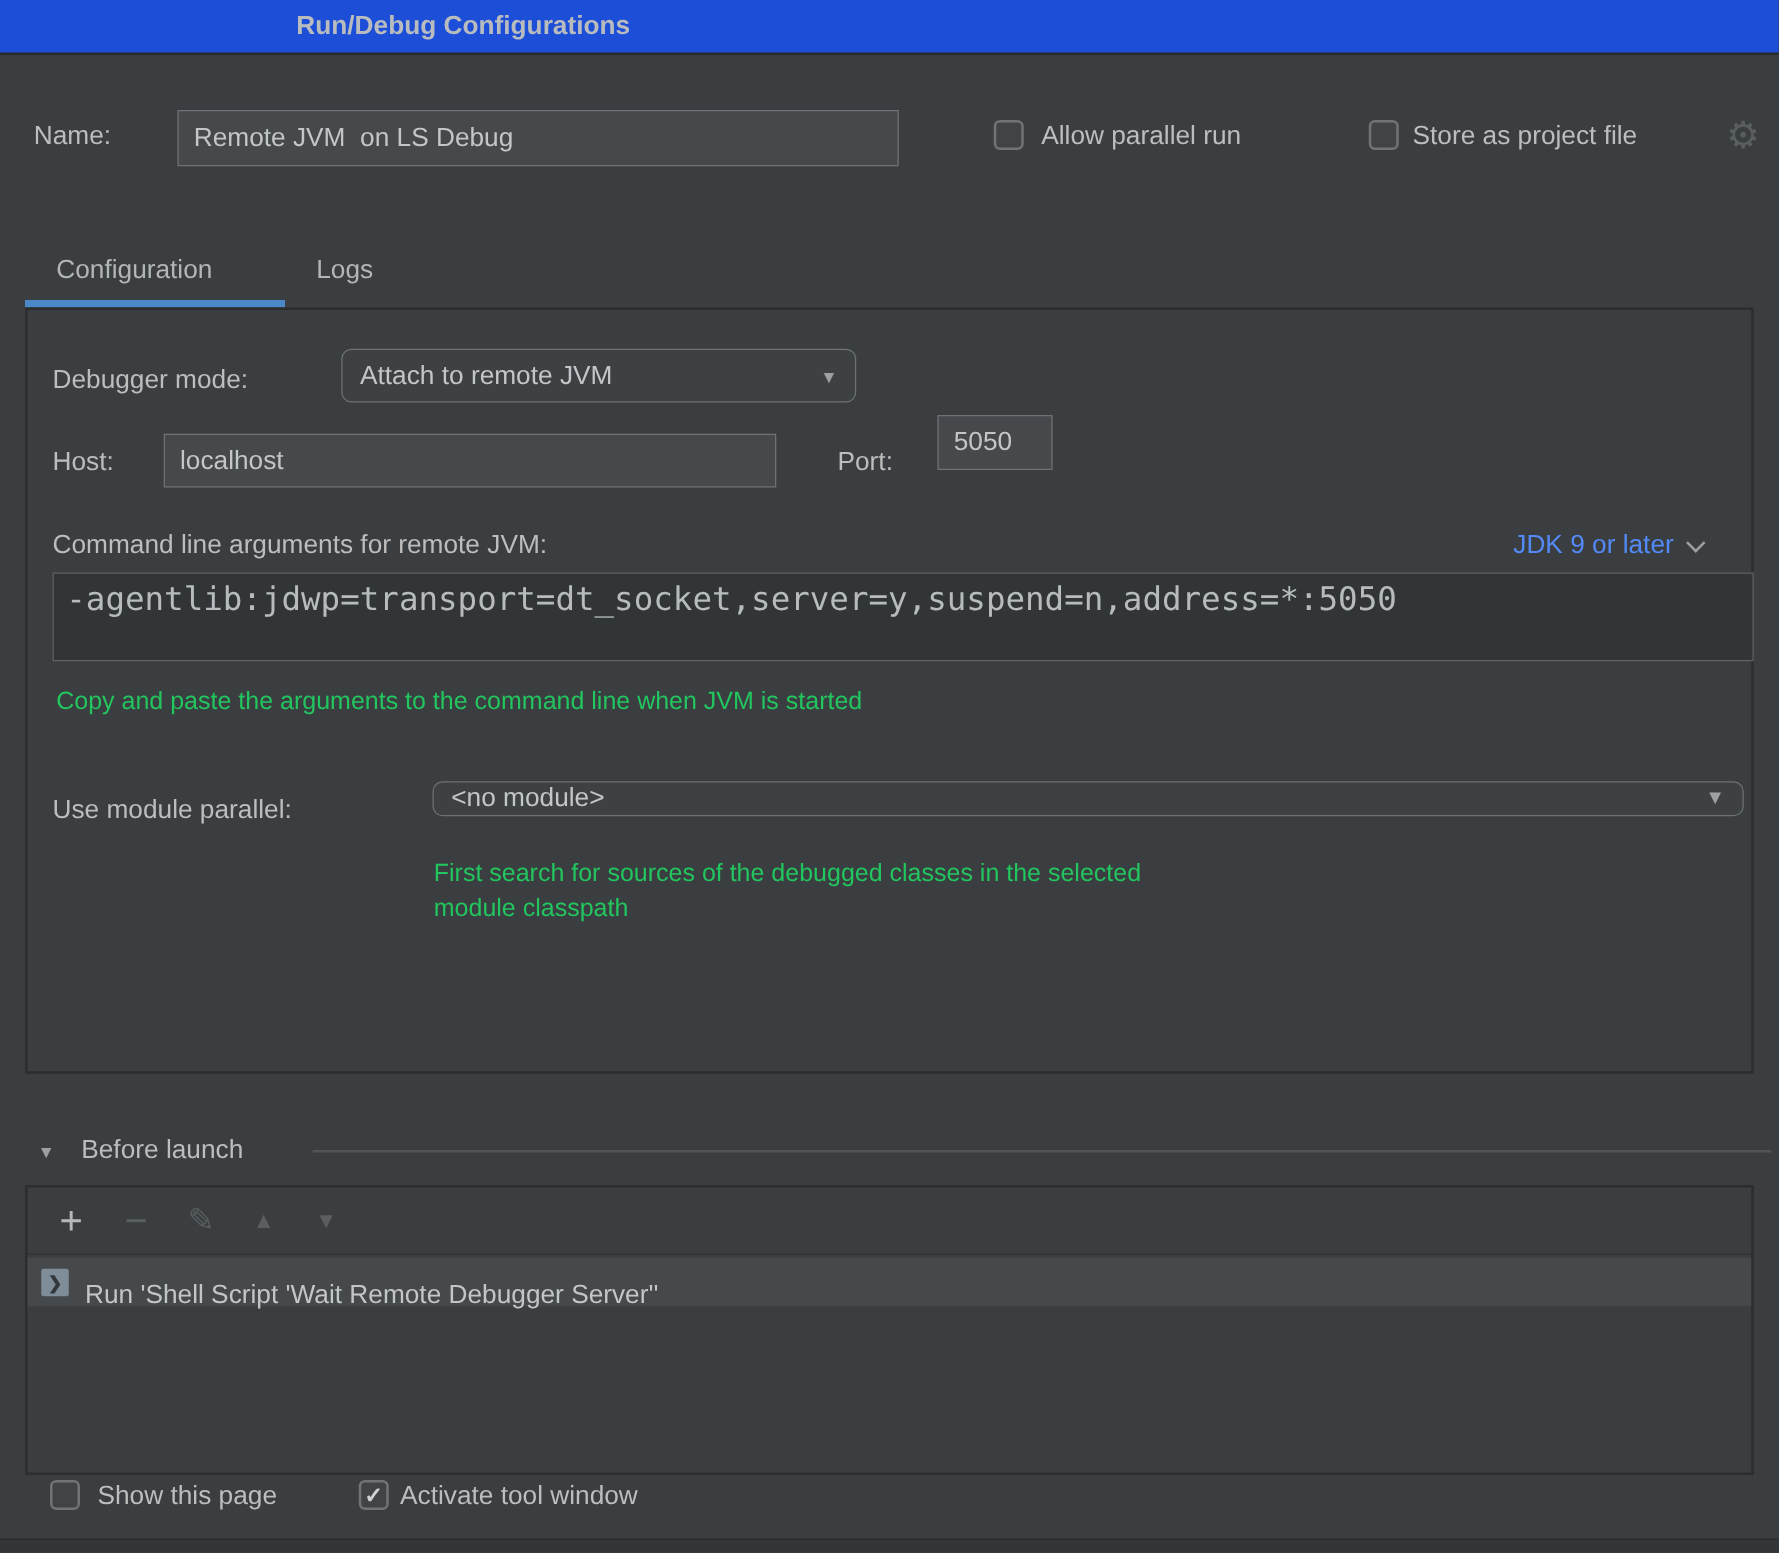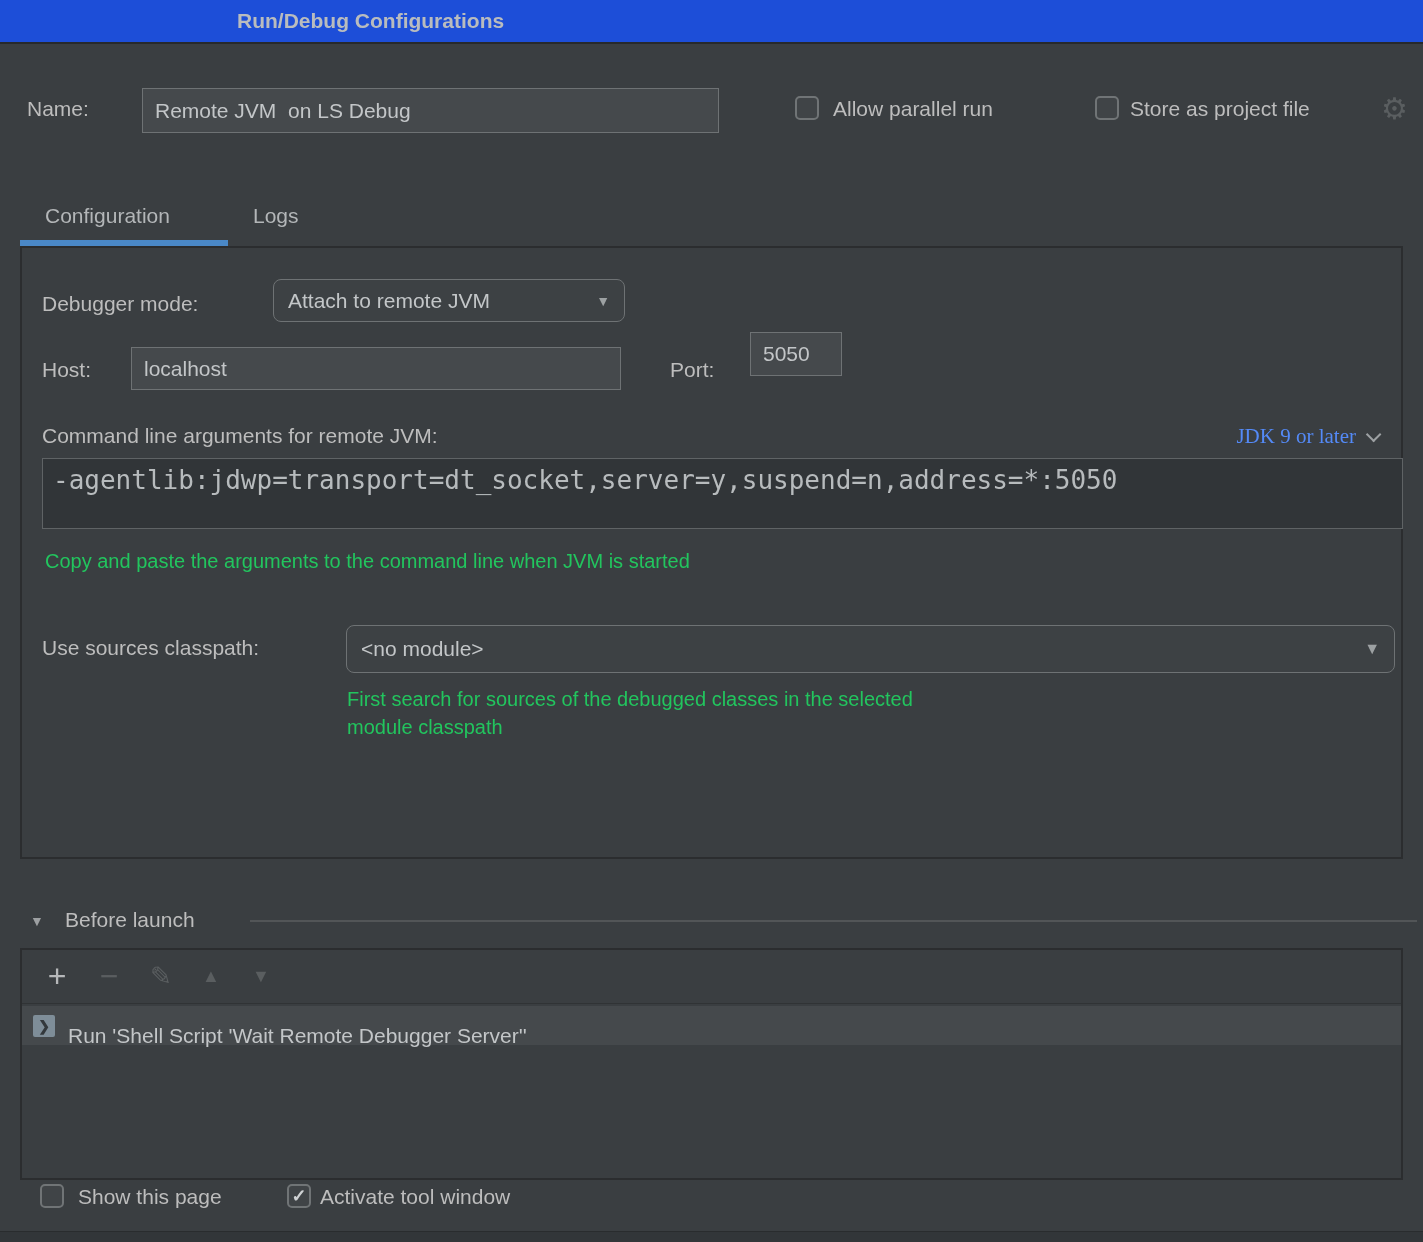--- a/index.html
+++ b/index.html
@@ -145,42 +145,42 @@
   
 </div>
 
 <div class="abs tab" style="left:45px; top:204px;">Configuration</div>
 <div class="abs tab" style="left:253px; top:204px;">Logs</div>
 <div class="abs tab-underline" style="left:20px; top:240px; width:208px; height:6px;"></div>
 
 <div class="abs panel" style="left:20px; top:246px; width:1383px; height:613px;">
 
   <div class="abs lbl" style="left:20px; top:44px;">Debugger mode:</div>
-  <div class="abs combo" style="left:251px; top:31px; width:352px; height:43px;">
+  <div class="abs combo" style="left:251px; top:31px; width:412px; height:43px;">
     <span>Attach to remote JVM</span>
     <span class="combo-arrow">▼</span>
   </div>
 
   <div class="abs lbl" style="left:20px; top:110px;">Host:</div>
   <input class="abs tfield" style="left: 109px; top: 99px; width: 490px; height: 43px;" value="localhost">
   <div class="abs lbl" style="left:648px; top:110px;">Port:</div>
   <input class="abs tfield" style="left: 728px; top: 84px; width: 92px; height: 44px;" value="5050">
 
   <div class="abs lbl" style="left:20px; top:176px;">Command line arguments for remote JVM:</div>
-  <div class="abs" style="right:24px; top:176px; display:flex; align-items:center;font-family:Liberation Serif, serif;">
+  <div class="abs" style="right:41px; top:176px; display:flex; align-items:center;">
     <span class="link">JDK 9 or later</span>
     <span class="chev"></span>
   </div>
 
   <div class="abs mono-area" style="left:20px; top:210px; width:1361px; height:71px;">-agentlib:jdwp=transport=dt_socket,server=y,suspend=n,address=*:5050</div>
 
   <div class="abs hint" style="left:23px; top:302px;">Copy and paste the arguments to the command line when JVM is started</div>
 
-  <div class="abs lbl" style="left:20px; top:388px;">Use sources classpath:</div>
-  <div class="abs combo" style="left:324px; top:377px; width:1049px; height:48px;">
+  <div class="abs lbl" style="left:20px; top:388px;">Use module parallel:</div>
+  <div class="abs combo" style="left:324px; top:377px; width:1049px; height:28px;">
     <span>&lt;no module&gt;</span>
     <span class="combo-arrow" style="font-size:16px;">▼</span>
   </div>
   <div class="abs hint" style="left:325px; top:440px;">First search for sources of the debugged classes in the selected</div>
   <div class="abs hint" style="left:325px; top:468px;">module classpath</div>
 </div>
 
 <div class="abs section-arrow" style="left:30px; top:913px;">▼</div>
 <div class="abs lbl" style="left:65px; top:908px;">Before launch</div>
 <div class="abs divider" style="left:250px; top:920px; width:1167px;"></div>

